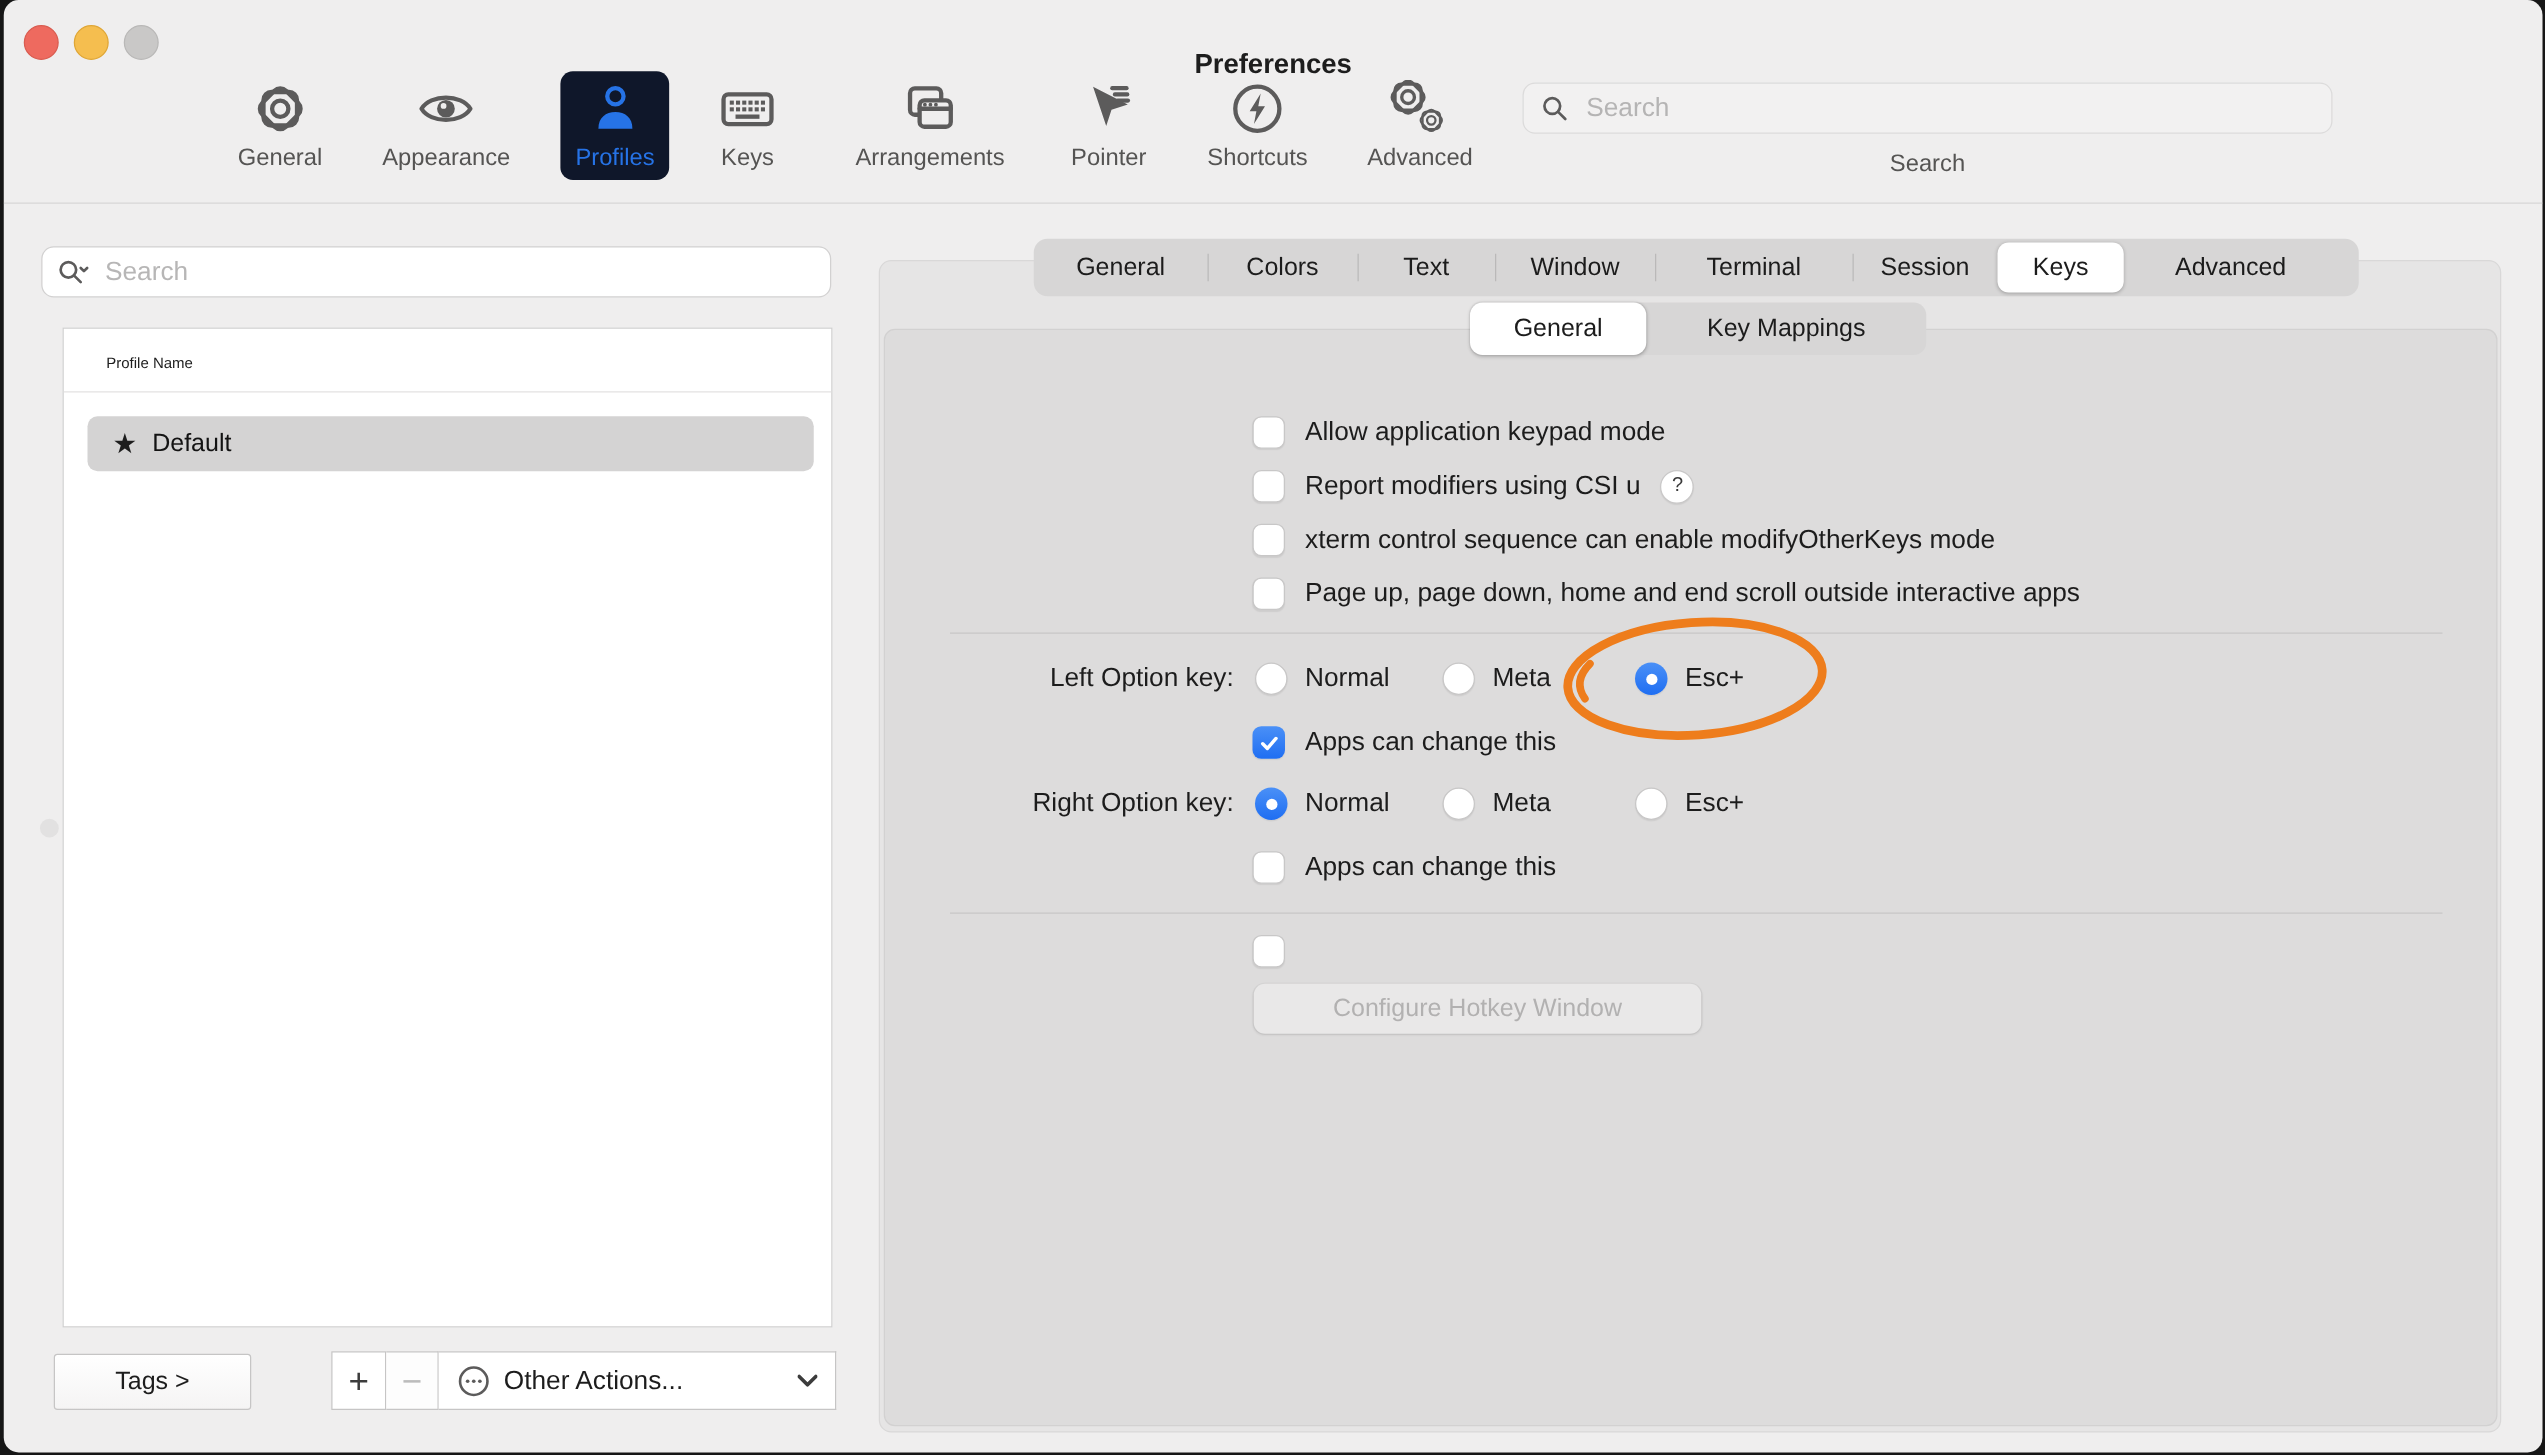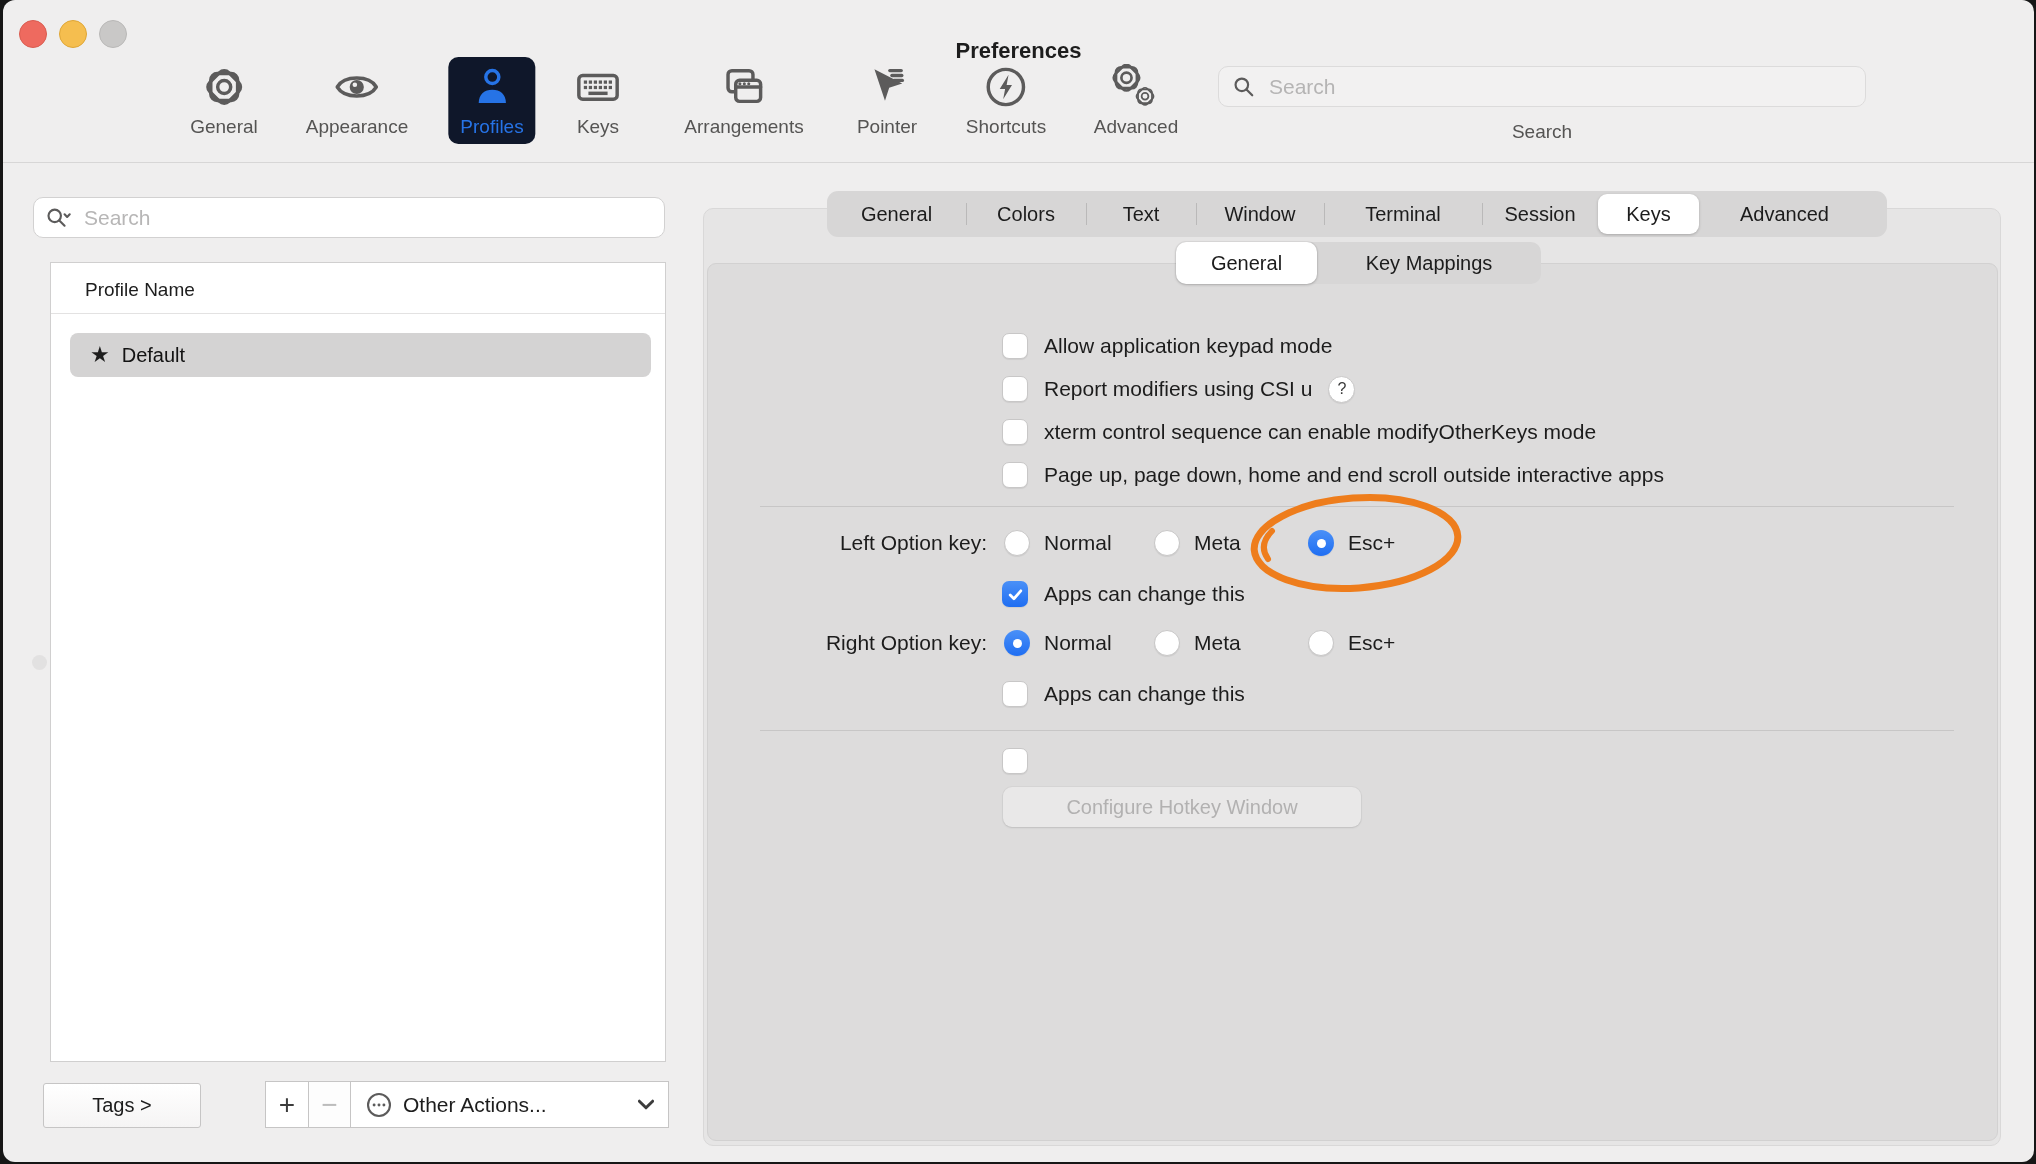--- a/index.html
+++ b/index.html
@@ -26,21 +26,21 @@
   #tb-search input{flex:1;border:none;outline:none;background:transparent;font-size:21px;color:#333;font-family:inherit;margin-left:10px;}
   #tb-search input::placeholder{color:#b5b4b4;}
   #tb-search-label{position:absolute;left:1215px;top:64px;width:648px;text-align:center;font-size:19px;color:#555453;}
   #toolbar-divider{position:absolute;left:0;top:162px;width:100%;height:1px;background:#d7d6d6;}
 
   
   #sb-search{position:absolute;left:30px;top:197px;width:632px;height:41px;background:#fff;border:1px solid #d2d1d1;border-radius:10px;display:flex;align-items:center;padding:0 10px;box-sizing:border-box;}
   #sb-search input{flex:1;border:none;outline:none;background:transparent;font-size:21px;color:#333;font-family:inherit;margin-left:8px;}
   #sb-search input::placeholder{color:#b7b6b6;}
   #plist{position:absolute;left:47px;top:262px;width:616px;height:800px;background:#fff;border:1px solid #d0cfcf;box-sizing:border-box;}
-  #plist-header{position:absolute;left:34px;top:14px;font-size:19px;color:#1d1d1d;line-height:26px;}
+  #plist-header{position:absolute;left:34px;top:14px;font-size:12px;color:#1d1d1d;line-height:26px;}
   #plist-sep{position:absolute;left:0;top:50px;width:100%;height:1px;background:#e3e2e2;}
   .prow{position:absolute;left:19px;top:70px;width:581px;height:44px;border-radius:8px;background:#d4d3d3;display:flex;align-items:center;padding-left:20px;box-sizing:border-box;font-size:20px;color:#131313;}
   .prow .star{font-size:22px;margin-right:12px;color:#1d1d1d;}
   #pane-dot{position:absolute;left:29px;top:655px;width:15px;height:15px;border-radius:50%;background:#e2e1e1;}
 
   #tags-btn{position:absolute;left:40px;top:1083px;width:158px;height:45px;background:linear-gradient(#ffffff,#f5f4f4);border:1px solid #c6c5c5;box-sizing:border-box;border-radius:3px;display:flex;align-items:center;justify-content:center;font-size:20px;color:#1d1d1d;}
   #btn-group{position:absolute;left:262px;top:1081px;height:47px;display:flex;}
   .gbtn{background:#fff;border:1px solid #c6c5c5;box-sizing:border-box;display:flex;align-items:center;justify-content:center;}
   #add-btn{width:44px;font-size:28px;color:#3c3c3c;}
   #rem-btn{width:42px;border-left:none;font-size:28px;color:#bcbcbc;background:#fdfdfd;}

